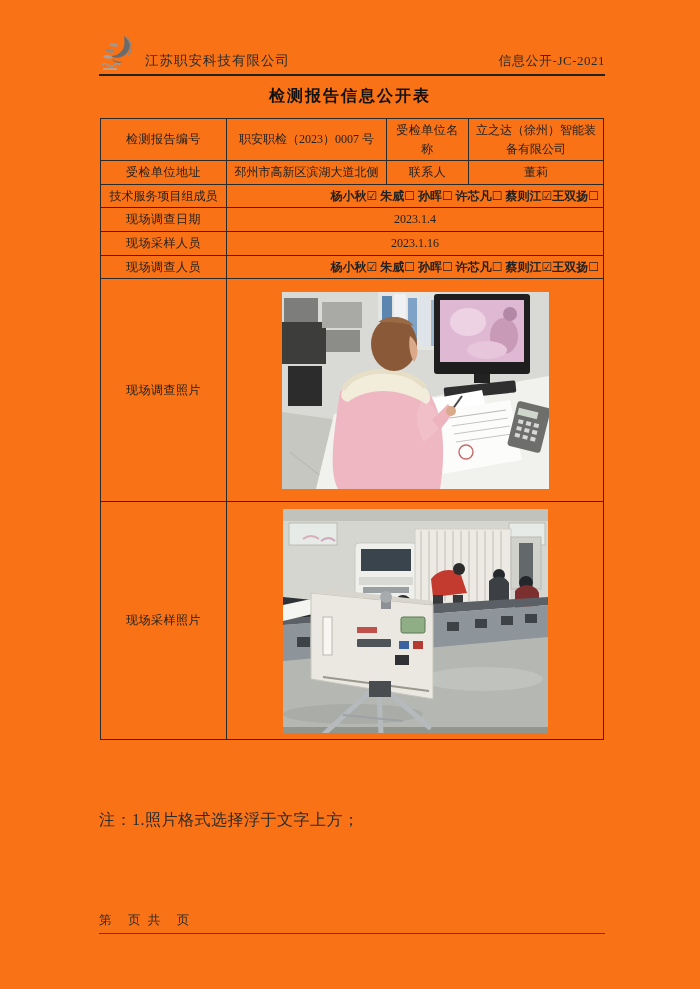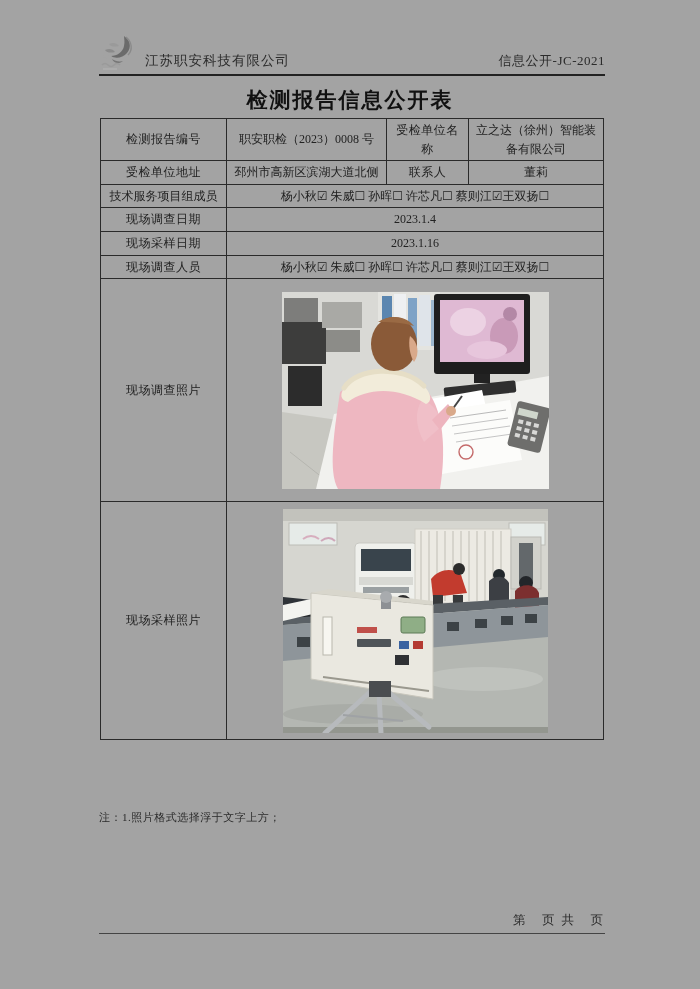--- a/index.html
+++ b/index.html
@@ -1,44 +1,44 @@
 <!DOCTYPE html>
 <html><head>
 <meta charset="utf-8">
 <style>
   html,body{margin:0;padding:0;background:#888;}
   .page{
-    position:relative;width:700px;height:989px;background:#a3a3a3;
+    position:relative;width:700px;height:989px;background:#f97316;
     margin:0 auto;overflow:hidden;
     font-family:"Liberation Serif","DejaVu Sans",serif;color:#1a1a1a;
   }
   
   .header{position:absolute;left:99px;right:95px;top:30px;height:42px;
     display:flex;align-items:flex-end;justify-content:space-between;
     border-bottom:2px solid #222;padding-bottom:2px;}
   .brand{display:flex;align-items:flex-end;gap:2px;}
   .brand .logo{width:44px;height:38px;flex:0 0 auto;}
   .brand .cname{font-size:13.5px;letter-spacing:1px;padding-bottom:2px;color:#2b2b2b;}
   .doccode{font-size:13px;letter-spacing:.5px;padding-bottom:2px;color:#2b2b2b;}
   
   .title{position:absolute;left:0;right:0;top:86px;text-align:center;
-    font-size:21px;font-weight:bold;letter-spacing:2px;color:#111;}
+    font-size:16px;font-weight:bold;letter-spacing:2px;color:#111;}
   
   table.form{position:absolute;left:100px;top:118px;width:503px;
     border-collapse:collapse;table-layout:fixed;font-size:12px;color:#222;}
   table.form td{border:1px solid #2a2a2a;padding:2px 4px;vertical-align:middle;
     line-height:1.55;overflow:hidden;}
   td.lbl{text-align:center;letter-spacing:.5px;}
   td.val-c{text-align:center;}
-  td.val-l{text-align:center;padding-left:9px;}
+  td.val-l{text-align:right;padding-left:9px;font-weight:bold;}
   .two-line{line-height:1.5;}
   td.photo-cell{text-align:center;vertical-align:middle;padding:4px 0;}
   
-  .note{position:absolute;left:99px;top:810px;font-size:11px;color:#2b2b2b;letter-spacing:.5px;}
-  .pagefoot{position:absolute;left:99px;right:95px;top:912px;text-align:right;
+  .note{position:absolute;left:99px;top:810px;font-size:16px;color:#2b2b2b;letter-spacing:.5px;}
+  .pagefoot{position:absolute;left:99px;right:95px;top:912px;text-align:left;
     font-size:12.5px;letter-spacing:2px;color:#2b2b2b;
     border-bottom:1.5px solid #444;padding-bottom:4px;}
   svg{display:block;}
 </style>
 </head>
 <body>
 
 <div class="page">
 
   <div class="header">
@@ -66,21 +66,21 @@
     <colgroup>
         <col style="width:126px">
         <col style="width:160px">
         <col style="width:82px">
         <col style="width:135px">
       </colgroup>
 
     <tbody>
         <tr style="height:38px">
       <td class="lbl">检测报告编号</td>
-      <td class="val-c">职安职检（2023）0008 号</td>
+      <td class="val-c">职安职检（2023）0007 号</td>
       <td class="lbl">受检单位名称</td>
       <td class="val-c two-line">立之达（徐州）智能装备有限公司</td>
     </tr>
 
     <tr style="height:21px">
       <td class="lbl">受检单位地址</td>
       <td class="val-c">邳州市高新区滨湖大道北侧</td>
       <td class="lbl">联系人</td>
       <td class="val-c">董莉</td>
     </tr>
@@ -90,21 +90,21 @@
       <td class="val-l" colspan="3">杨小秋☑ 朱威☐ 孙晖☐ 许芯凡☐ 蔡则江☑王双扬☐</td>
     </tr>
 
     <tr style="height:21px">
       <td class="lbl">现场调查日期</td>
       <td class="val-c" colspan="3">2023.1.4</td>
     </tr>
 
 
     <tr style="height:21px">
-      <td class="lbl">现场采样日期</td>
+      <td class="lbl">现场采样人员</td>
       <td class="val-c" colspan="3">2023.1.16</td>
     </tr>
 
     <tr style="height:21px">
       <td class="lbl">现场调查人员</td>
       <td class="val-l" colspan="3">杨小秋☑ 朱威☐ 孙晖☐ 许芯凡☐ 蔡则江☑王双扬☐</td>
     </tr>
 
 
 

